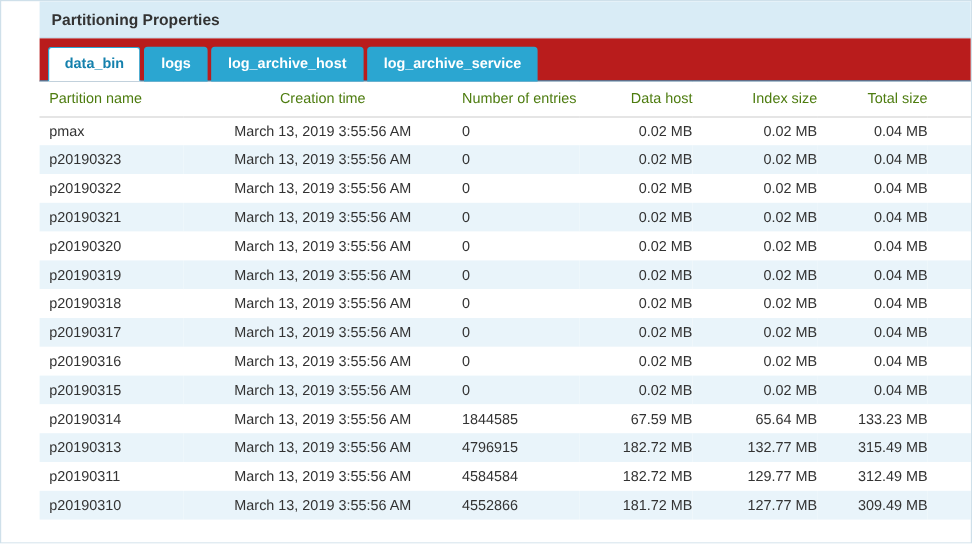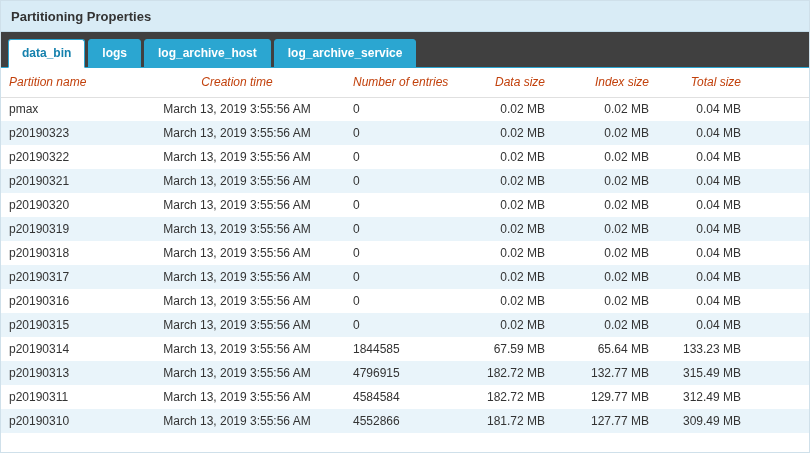--- a/index.html
+++ b/index.html
@@ -5,34 +5,35 @@
   * { box-sizing: border-box; margin: 0; padding: 0; }
   html, body { background: #fff; }
   body { font-family: "Liberation Sans", sans-serif; }
 
   .app {
     width: 810px;
     height: 453px;
     border: 1px solid #cfe0ea;
     overflow: hidden;
     background: #fff;
+    padding-left: 32px;
   }
 
   .title-bar {
     background: #d9ecf6;
     border-bottom: 1px solid #c2dcea;
     padding: 8px 10px;
     font-size: 13px;
     font-weight: bold;
     color: #333;
     height: 31px;
   }
 
   .tab-bar {
-    background: #404040;
+    background: #b91c1c;
     display: flex;
     align-items: flex-end;
     padding: 7px 0 0 7px;
     border-bottom: 1px solid #2ba6d1;
     height: 36px;
   }
   .tab {
     background: #2ba6d1;
     color: #fff;
     font-size: 12px;
@@ -54,27 +55,26 @@
   }
 
   table {
     width: 810px;
     table-layout: fixed;
     border-collapse: collapse;
     font-size: 12px;
   }
   thead th {
     font-weight: normal;
-    color: #c2410c;
+    color: #4d7c0f;
     height: 29px;
     vertical-align: middle;
     border-bottom: 1px solid #e0e0e0;
     background: #fff;
     text-align: left;
-    font-style: italic;
   }
   tbody td {
     color: #333;
     height: 24px;
     vertical-align: middle;
     text-align: left;
   }
   tbody tr:nth-child(even) { background: #e9f4fa; }
   tbody tr:nth-child(odd)  { background: #ffffff; }
 
@@ -101,21 +101,21 @@
       <div class="tab">log_archive_host</div>
       <div class="tab">log_archive_service</div>
     </div>
 
   <table>
     <thead>
       <tr>
           <th class="col0">Partition name</th>
           <th class="col1">Creation time</th>
           <th class="col2">Number of entries</th>
-          <th class="col3">Data size</th>
+          <th class="col3">Data host</th>
           <th class="col4">Index size</th>
           <th class="col5">Total size</th>
           <th class="spacer"></th>
         </tr>
     </thead>
     <tbody>
         <tr>
           <td class="col0">pmax</td>
           <td class="col1">March 13, 2019 3:55:56 AM</td>
           <td class="col2">0</td>

